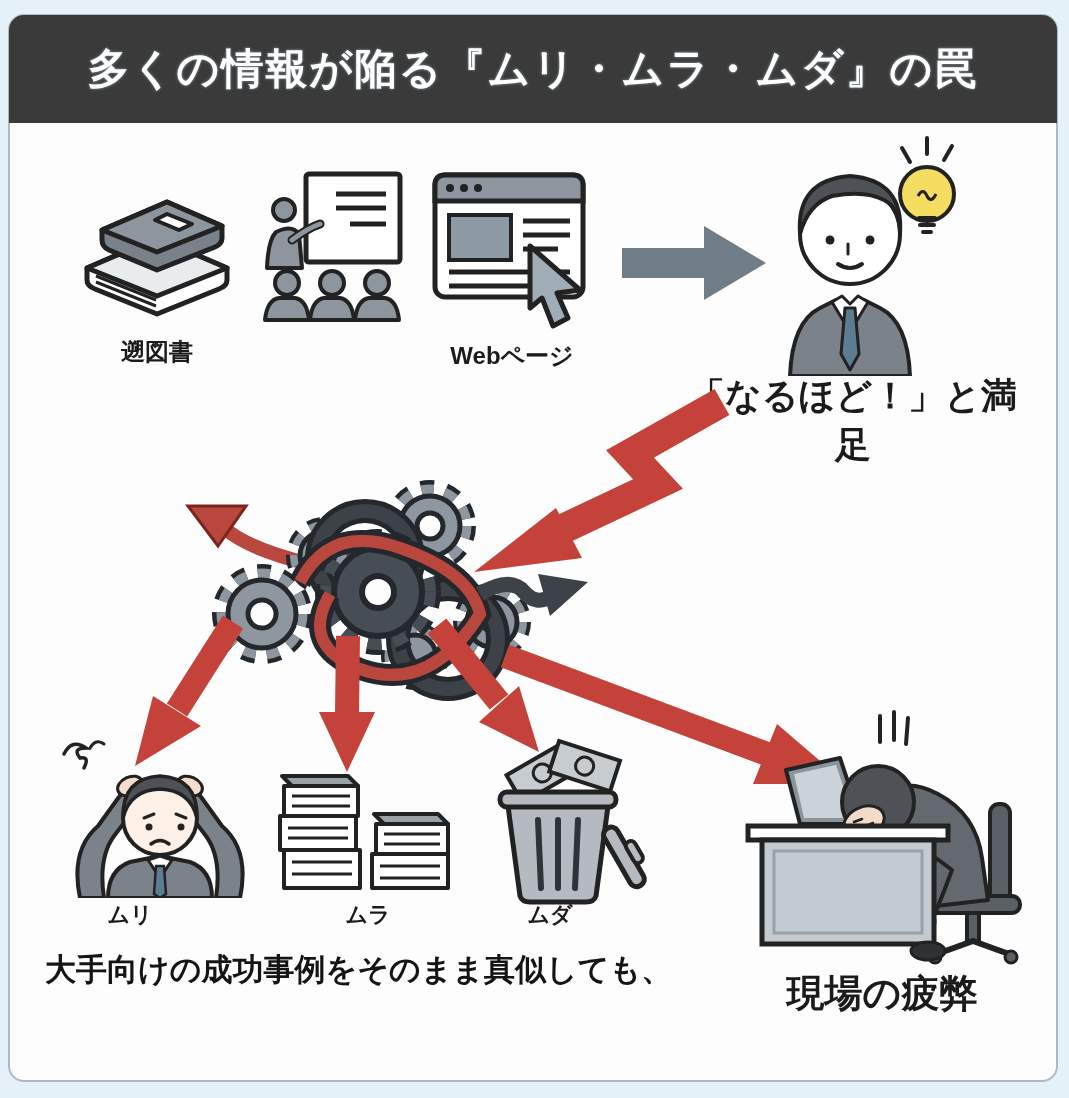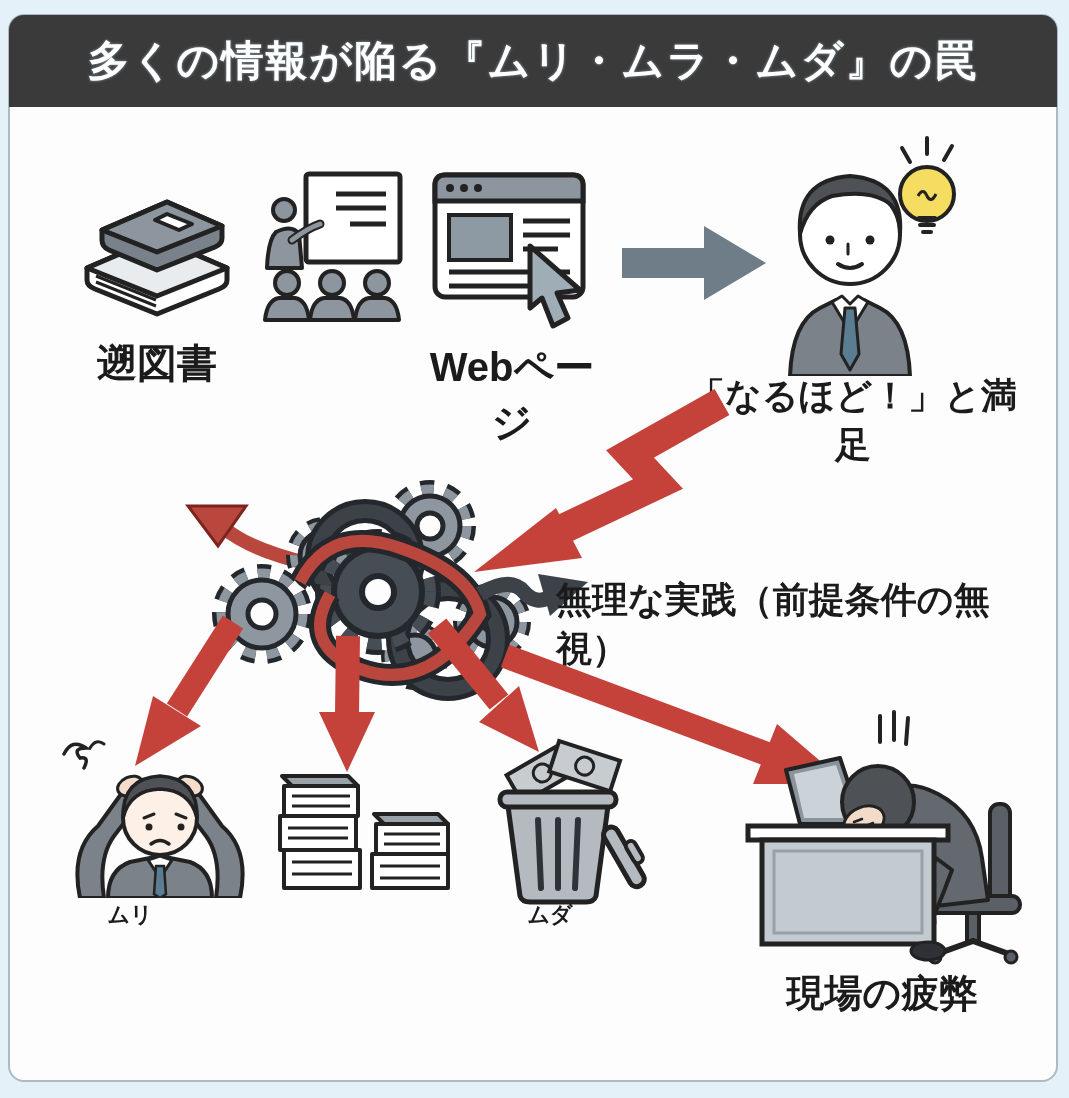--- a/index.html
+++ b/index.html
@@ -6,33 +6,33 @@
   .stage{
     position:relative;width:1069px;height:1098px;overflow:hidden;
     background:#e4f1f8;
     font-family:"Liberation Sans","DejaVu Sans",sans-serif;
   }
   .card{
     position:absolute;left:8px;top:14px;width:1046px;height:1064px;
     background:#fdfdfd;border:2px solid #aebac3;border-radius:16px;
   }
   .header-band{
-    position:absolute;left:-1px;top:-1px;width:1048px;height:92px;
+    position:absolute;left:-1px;top:-1px;width:1048px;height:108px;
     background:#3a3a3a;border-radius:15px 15px 0 0;
     display:flex;align-items:center;justify-content:center;
   }
   .header-band .title{
     color:#ffffff;font-size:42px;font-weight:bold;letter-spacing:2px;
     text-shadow:0 0 3px rgba(190,225,245,.6);
   }
   .abs{position:absolute;}
   .lbl{
     position:absolute;font-weight:bold;color:#1b1b1b;text-align:center;
   }
-  .src-lbl{font-size:40px;}
+  .src-lbl{font-size:24px;}
   .cap{font-size:36px;}
   .out-lbl{font-size:22px;}
   .footer-text{
     position:absolute;left:35px;top:930px;width:720px;
     font-size:31px;font-weight:bold;color:#141414;line-height:47px;
     text-align:left;
   }
   svg{display:block;}
 </style>
 </head>
@@ -165,21 +165,20 @@
         <circle cx="198" cy="128" r="44" fill="#474d54" stroke="#24282c" stroke-width="6"></circle>
         <circle cx="198" cy="128" r="16" fill="#fdfdfd" stroke="#24282c" stroke-width="6"></circle>
       </g>
 
       <path d="M120,118 Q150,60 220,84 Q290,108 300,150 Q250,230 180,205 Q120,182 150,130" fill="none" stroke="#24282c" stroke-width="22"></path>
       <path d="M120,118 Q150,60 220,84 Q290,108 300,150 Q250,230 180,205 Q120,182 150,130" fill="none" stroke="#b9473e" stroke-width="12"></path>
 
       <path d="M300,130 Q330,112 344,128 Q356,142 372,132" stroke="#3c4248" stroke-width="15" fill="none"></path>
       <polygon points="408,118 358,110 370,152" fill="#3c4248"></polygon>
     </svg>
-    <div class="lbl cap" style="left:546px;top:560px;width:500px;text-align:left">無理な実践（前提条件の無視）</div>
 
     <svg class="abs" style="left:95px;top:598px" width="748" height="194" viewBox="0 0 748 194">
       <g stroke="#c5423a" stroke-width="24" fill="none">
         <path d="M128,8 L72,96"></path>
         <path d="M243,22 L242,100"></path>
         <path d="M332,12 L394,88"></path>
         <path d="M400,42 L662,140"></path>
       </g>
       <g fill="#c5423a">
         <polygon points="30,152 48,82 96,112"></polygon>
@@ -218,20 +217,21 @@
         <rect x="12" y="82" width="76" height="38" fill="#ffffff"></rect>
         <path d="M102,46 L166,46 L176,56 L112,56 Z" fill="#9aa2a8"></path>
         <rect x="104" y="56" width="72" height="30" fill="#ffffff"></rect>
         <rect x="100" y="86" width="76" height="34" fill="#ffffff"></rect>
       </g>
       <g stroke="#222" stroke-width="3">
         <path d="M20,28 H78 M20,38 H78 M16,60 H76 M16,70 H76 M20,94 H80 M20,106 H80"></path>
         <path d="M112,66 H168 M112,76 H168 M108,98 H168 M108,110 H168"></path>
       </g>
     </svg>
+    <div class="lbl out-lbl" style="left:262px;top:884px;width:192px">ムラ</div>
 
     <svg class="abs" style="left:462px;top:722px" width="178" height="172" viewBox="0 0 178 172">
       <g transform="rotate(-30 72 34)">
         <rect x="38" y="18" width="64" height="32" fill="#c7ccd1" stroke="#222" stroke-width="4"></rect>
         <circle cx="70" cy="34" r="9" fill="none" stroke="#222" stroke-width="3"></circle>
       </g>
       <g transform="rotate(18 112 30)">
         <rect x="80" y="12" width="64" height="32" fill="#c7ccd1" stroke="#222" stroke-width="4"></rect>
         <circle cx="112" cy="28" r="9" fill="none" stroke="#222" stroke-width="3"></circle>
       </g>
@@ -281,16 +281,17 @@
 
       <rect x="8" y="118" width="200" height="14" fill="#ffffff" stroke="#222" stroke-width="5"></rect>
       <rect x="22" y="132" width="172" height="104" fill="#c3cad0" stroke="#222" stroke-width="5"></rect>
       <rect x="34" y="143" width="148" height="82" fill="none" stroke="#99a1a8" stroke-width="3"></rect>
 
       <ellipse cx="188" cy="243" rx="17" ry="9" fill="#2e3236" stroke="#222" stroke-width="3"></ellipse>
     </svg>
     <div class="lbl cap" style="left:742px;top:952px;width:260px;font-size:38px">現場の疲弊</div>
 
     <div class="footer-text">
+      <div>大手向けの成功事例をそのまま真似しても、</div>
     </div>
 
   </div>
 </div>
 
 </body></html>

